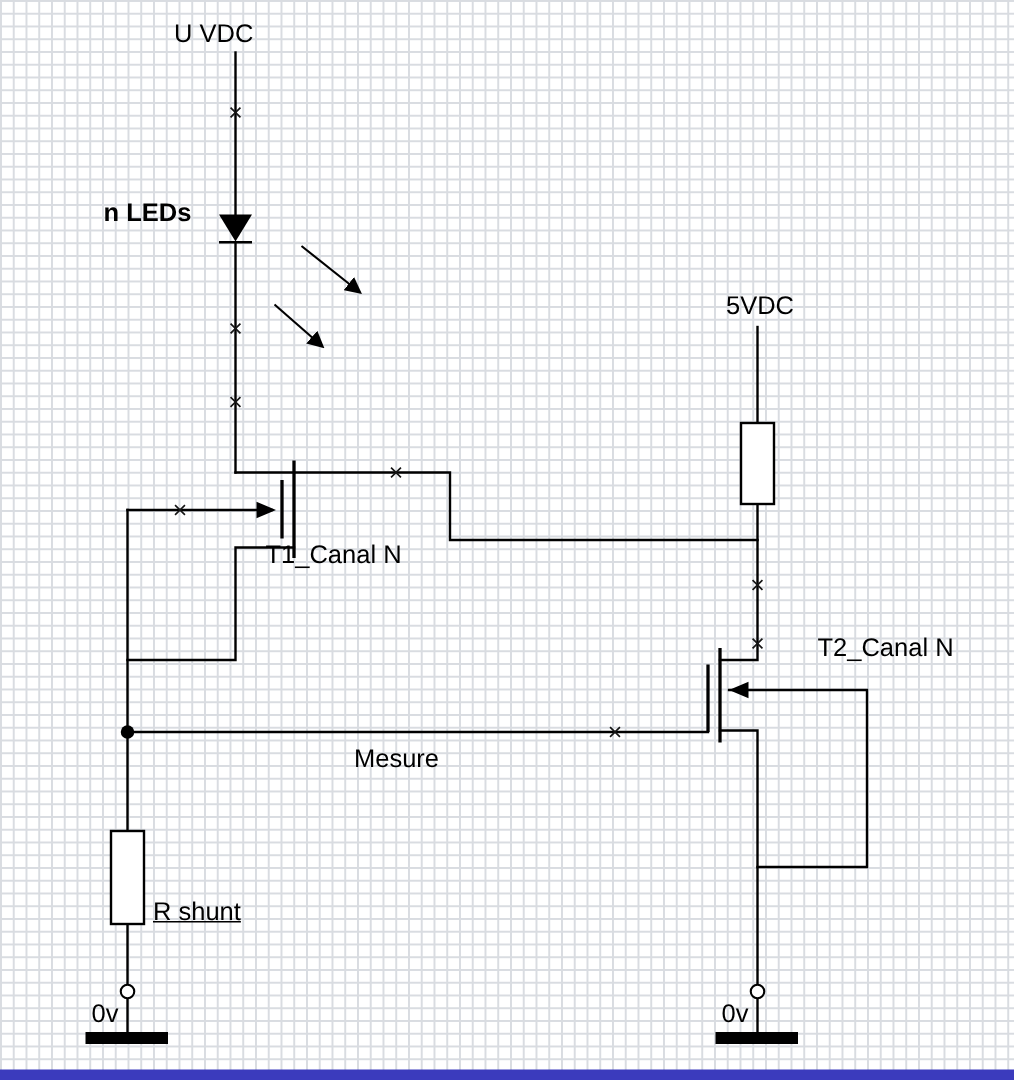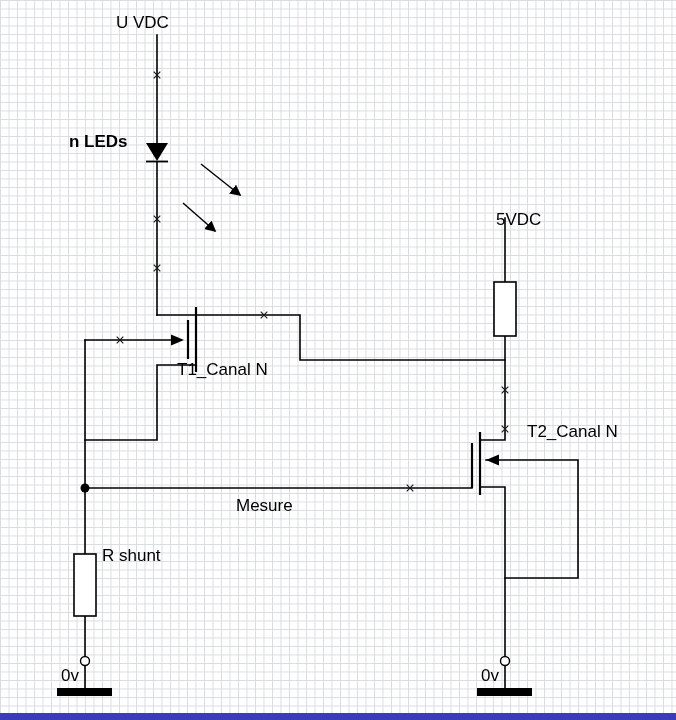--- a/index.html
+++ b/index.html
@@ -97,22 +97,22 @@
       <use href="#xm" transform="translate(120,340)"></use>
       <use href="#xm" transform="translate(264,315)"></use>
       <use href="#xm" transform="translate(410,488)"></use>
       <use href="#xm" transform="translate(505,390)"></use>
       <use href="#xm" transform="translate(505,429)"></use>
     </g>
   </svg>
 
   <div class="lbl" style="left:116px; top:13px;">U VDC</div>
   <div class="lbl" style="left:69px; top:132px;font-weight:bold;">n LEDs</div>
-  <div class="lbl" style="left:484px; top:210px;padding-left:12px;">5VDC</div>
+  <div class="lbl" style="left:484px; top:194px;">5VDC</div>
   <div class="lbl" style="left:177px; top:360px;">T1_Canal N</div>
-  <div class="lbl" style="left:527px; top:422px;">T2_Canal N</div>
+  <div class="lbl" style="left:545px; top:422px;">T2_Canal N</div>
   <div class="lbl" style="left:236px; top:496px;">Mesure</div>
-  <div class="lbl" style="left:102px; top:546px;">R shunt</div>
+  <div class="lbl" style="left:102px; top:598px;text-decoration:underline;">R shunt</div>
   <div class="lbl" style="left:61px; top:666px;">0v</div>
   <div class="lbl" style="left:481px; top:666px;">0v</div>
 
   <div id="bottom-bar"></div>
 </div>
 
 </body></html>

